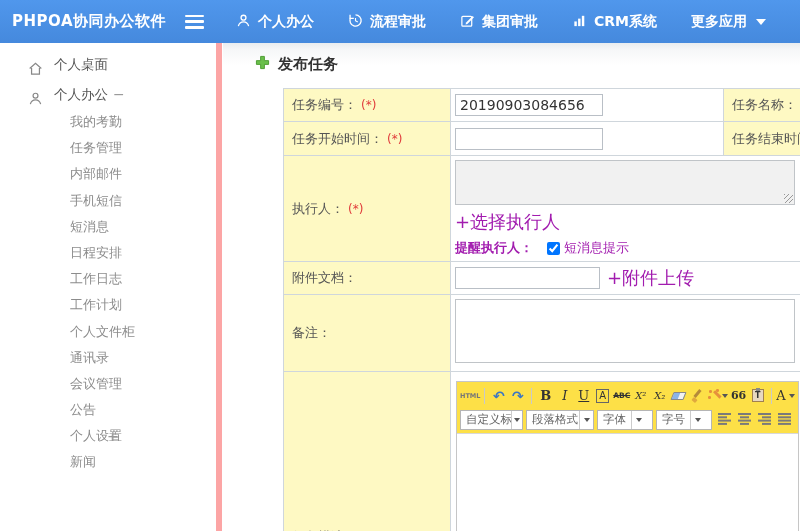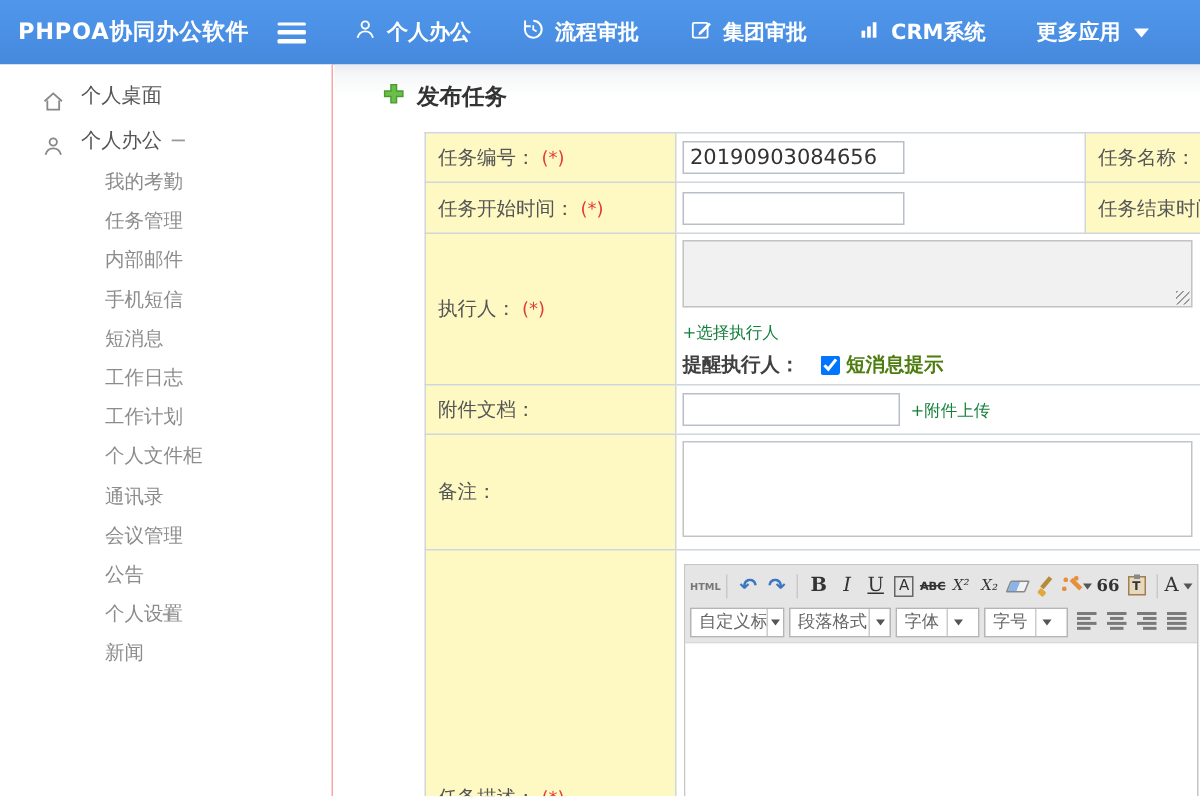--- a/index.html
+++ b/index.html
@@ -11,21 +11,21 @@
             background:linear-gradient(#5097ec,#4589dd); display:flex; align-items:center; }
   .logo { color:#fff; font-size:15px; font-weight:bold; padding-left:12px; width:185px; letter-spacing:.5px; }
   .hamburger { width:20px; height:14px; margin-left:8px; cursor:pointer; display:flex; flex-direction:column; justify-content:space-between; }
   .hamburger span { display:block; height:2.5px; background:#fff; border-radius:1px; }
   .nav-items { display:flex; align-items:center; margin-left:32px; }
   .nav-item { display:flex; align-items:center; gap:7px; color:#fff; font-size:14px; font-weight:bold; margin-right:34px; cursor:pointer; white-space:nowrap; }
   .caret-down { width:0; height:0; border-left:5px solid transparent; border-right:5px solid transparent; border-top:6px solid #fff; margin-left:2px; }
 
   
   .sidebar { position:absolute; top:43px; left:0; width:222px; height:488px;
-             background:#fff; border-right:1px solid #fca5a5; overflow:hidden; }
+             background:#fff; border-right:6px solid #fca5a5; overflow:hidden; }
   .side-top-item { position:relative; height:30px; line-height:30px; font-size:13.5px; color:#555;
                    padding-left:54px; cursor:pointer; }
   .side-top-item .s-icon { position:absolute; left:28px; top:7px; }
   .side-toggle { position:absolute; left:113px; top:0; color:#999; font-size:14px; }
   .side-sub-item { position:relative; height:26.2px; line-height:26.2px; font-size:13px; color:#8c8c8c;
                    padding-left:70px; cursor:pointer; }
   .side-sub-item .side-toggle { left:107px; }
   .sidebar-list { padding-top:6px; }
 
   
@@ -39,38 +39,38 @@
   table.form td { border:1px solid #cfd6dc; vertical-align:middle; }
   td.lbl { background:#fef9c3; padding-left:8px; font-size:13px; color:#555; white-space:nowrap; }
   td.lbl .req { color:#e03b3b; font-size:12px; margin-left:4px; }
   td.fld { background:#fff; padding:4px 0 4px 4px; }
   .row-h1 { height:33px; } .row-h2 { height:34px; } .row-h3 { height:90px; }
   .row-h4 { height:33px; } .row-h5 { height:74px; } .row-h6 { height:330px; }
 
   input.txt { height:22px; border:1px solid #b9bfc6; font-size:14px; color:#333; padding:0 4px;
               font-family:"DejaVu Sans",sans-serif; background:#fff; }
   .w-input { width:148px; }
-  a.blue-link { color:#15803d; font-size:11px; text-decoration:none; cursor:pointer; white-space:nowrap; }
+  a.blue-link { color:#a21caf; font-size:18px; text-decoration:none; cursor:pointer; white-space:nowrap; }
 
   .exec-box { position:relative; width:340px; height:45px; background:#f1f1f1; border:1px solid #c0c4c8; }
   .resize-handle { position:absolute; right:1px; bottom:1px; width:9px; height:9px;
      background:repeating-linear-gradient(135deg,#999 0 1px,transparent 1px 3.2px); }
   .exec-link-row { margin-top:5px; }
   .remind-row { margin-top:5px; font-size:13px; color:#333; display:flex; align-items:center; }
-  .remind-row .remind-lbl { font-weight:bold; color:#404040; }
+  .remind-row .remind-lbl { font-weight:bold; color:#a21caf; }
   .remind-row input[type=checkbox] { width:13px; height:13px; margin:0 4px 0 14px; }
-  .remind-row .sms-lbl { color:#4d7c0f;font-weight:bold; }
+  .remind-row .sms-lbl { color:#a21caf; }
 
   .attach-row { display:flex; align-items:center; gap:7px; }
   textarea.remark { width:340px; height:64px; border:1px solid #c0c4c8; resize:none; background:#fff;
                     font-family:"DejaVu Sans",sans-serif; font-size:13px; }
 
   
   .editor { margin:5px 0 0 1px; width:343px; border:1px solid #c6c6c6; background:#fff; }
-  .ed-toolbar { background:#e5e5e5; border-bottom:1px solid #d8d8d8; padding:2px 3px; }
+  .ed-toolbar { background:#fde047; border-bottom:1px solid #d8d8d8; padding:2px 3px; }
   .tb-row { display:flex; align-items:center; height:23px; }
   .tb-row2 { display:flex; align-items:center; height:23px; margin-top:1px; }
   .tb-btn { min-width:17px; height:19px; display:inline-flex; align-items:center; justify-content:center;
             color:#333; cursor:pointer; margin:0 1px; }
   .tb-sep { width:1px; height:16px; background:#c9c9c9; margin:0 4px; }
   .b-src { font-size:6.5px; font-weight:bold; color:#777; letter-spacing:0; }
   .b-undo,.b-redo { color:#3a76c4; font-size:14px; font-weight:bold; }
   .b-bold { font-family:"DejaVu Serif",serif; font-weight:bold; font-size:13px; }
   .b-italic { font-family:"DejaVu Serif",serif; font-style:italic; font-size:13px; }
   .b-under { font-family:"DejaVu Serif",serif; font-size:13px; text-decoration:underline; }
@@ -184,20 +184,21 @@
         </span>
         <span>个人办公</span>
         <span class="side-toggle">−</span>
       </div>
 
       <div class="side-sub-item"><span>我的考勤</span></div>
       <div class="side-sub-item"><span>任务管理</span></div>
       <div class="side-sub-item"><span>内部邮件</span></div>
       <div class="side-sub-item"><span>手机短信</span></div>
       <div class="side-sub-item"><span>短消息</span></div>
+      <div class="side-sub-item"><span>日程安排</span></div>
       <div class="side-sub-item"><span>工作日志</span></div>
       <div class="side-sub-item"><span>工作计划</span></div>
       <div class="side-sub-item"><span>个人文件柜</span></div>
       <div class="side-sub-item"><span>通讯录</span></div>
       <div class="side-sub-item"><span>会议管理</span></div>
       <div class="side-sub-item"><span>公告</span></div>
       <div class="side-sub-item">
         <span>个人设置</span>
         <span class="side-toggle">+</span>
       </div>

